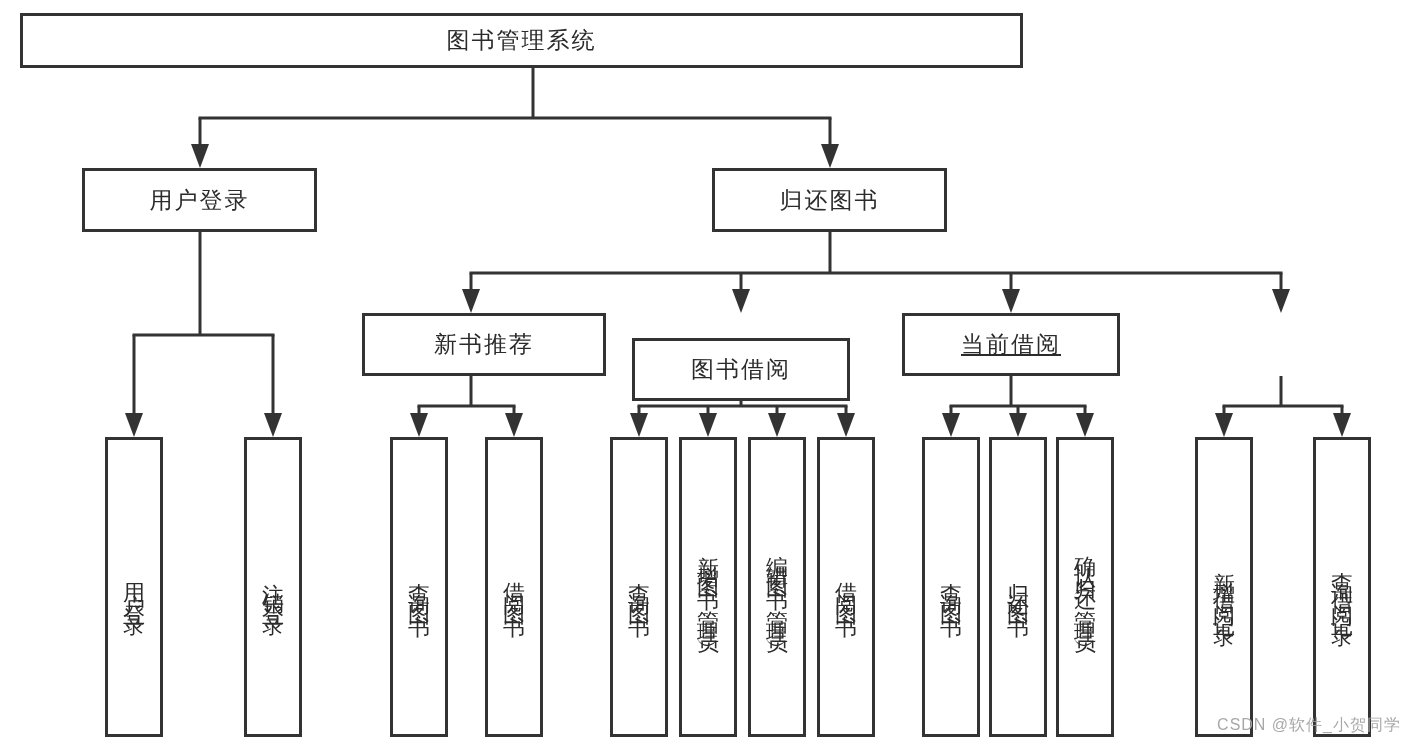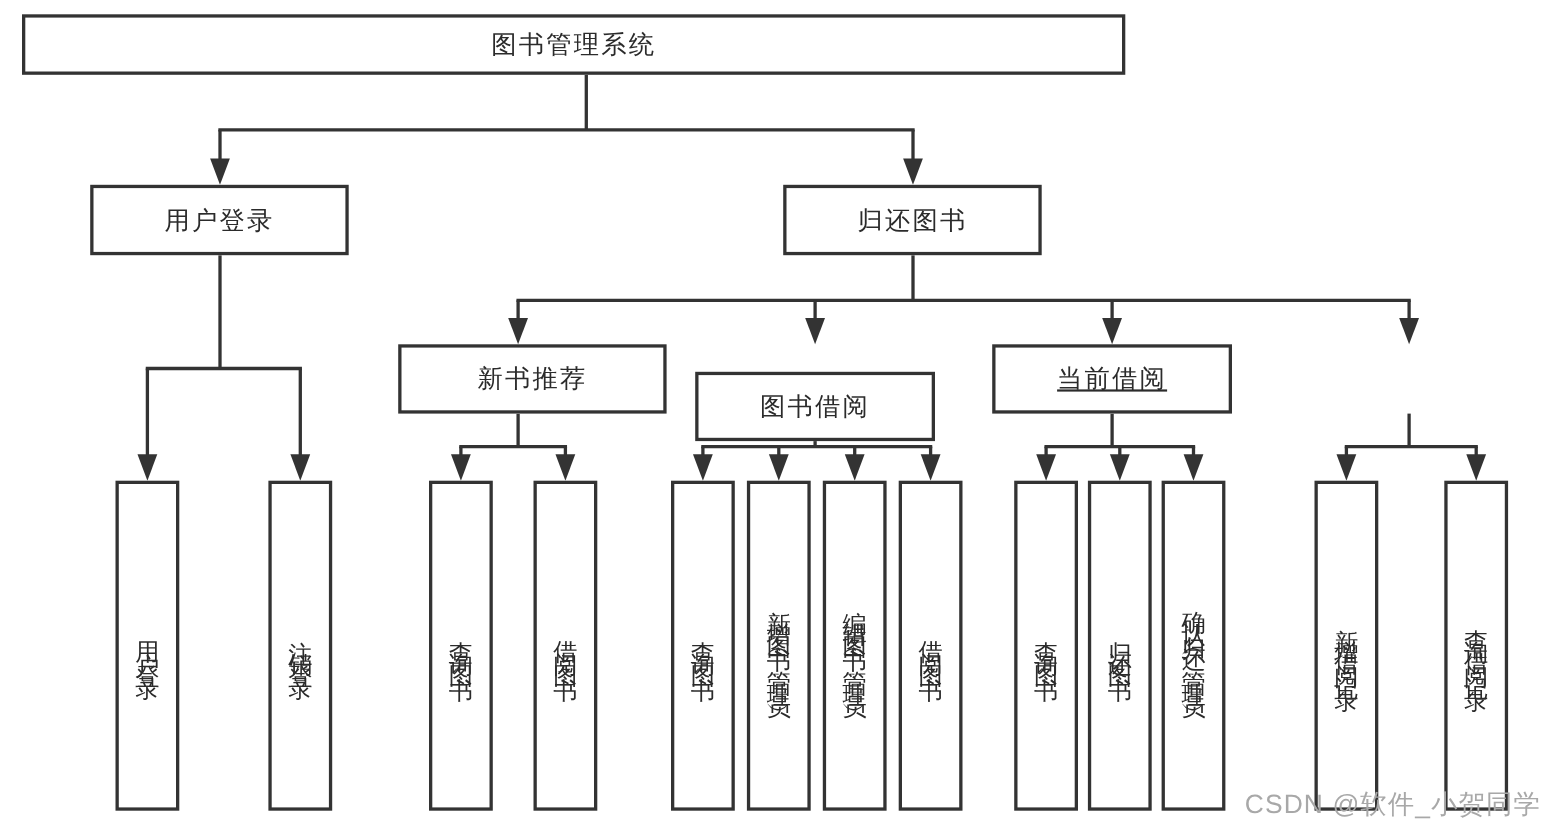--- a/index.html
+++ b/index.html
@@ -58,21 +58,21 @@
   .vnode { top: 437px; width: 58px; height: 300px; }
   .v-1a { left: 105px; }  .v-1b { left: 244px; }
   .v-2a { left: 390px; }  .v-2b { left: 485px; }
   .v-3a { left: 610px; }  .v-3b { left: 679px; }  .v-3c { left: 748px; }  .v-3d { left: 817px; }
   .v-4a { left: 922px; }  .v-4b { left: 989px; }  .v-4c { left: 1056px; }
   .v-5a { left: 1195px; } .v-5b { left: 1313px; }
   #watermark {
     position: absolute;
     right: 4px;
     top: 715px;
-    font-size: 24px;
+    font-size: 16px;
     letter-spacing: 1px;
     color: var(--watermark, #a8a8a8);
     z-index: 5;
     white-space: nowrap;
   }
 </style>
 </head>
 <body>
 
 <div id="canvas">

